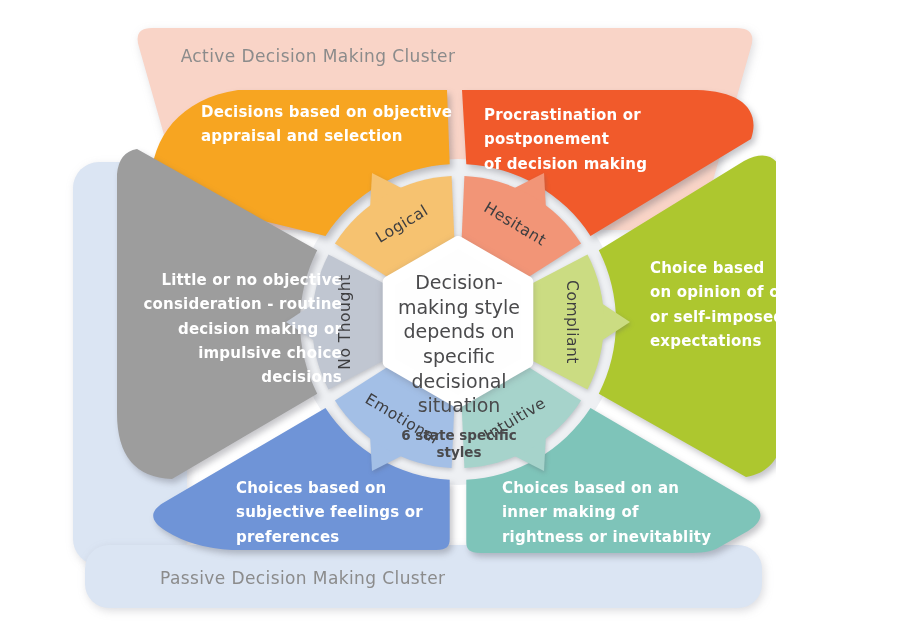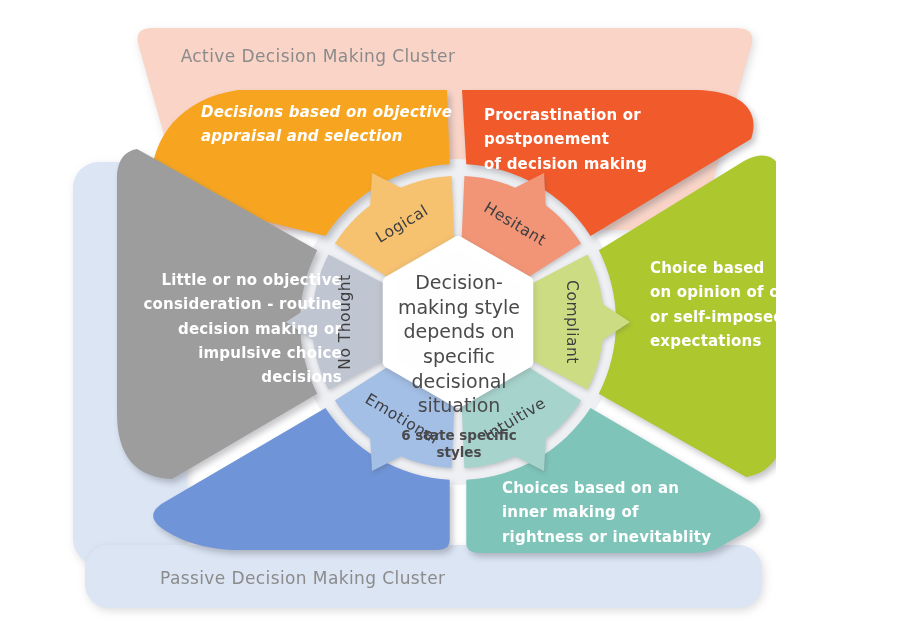--- a/index.html
+++ b/index.html
@@ -4,21 +4,21 @@
 <style>
   html,body{margin:0;padding:0;background:#ffffff;}
   .stage{position:relative;width:776px;height:637px;background:#ffffff;overflow:hidden;
          font-family:"DejaVu Sans","Liberation Sans",sans-serif;}
   .stage svg{position:absolute;left:0;top:0;}
   .banner-label{position:absolute;font-size:17px;color:#8b8b8b;letter-spacing:.4px;white-space:nowrap;}
   .banner-label.active{left:0;right:140px;top:46px;text-align:center;}
   .banner-label.passive{left:160px;top:568px;}
   .petal-text{position:absolute;color:#ffffff;font-weight:bold;font-size:15px;line-height:1.62;
               white-space:pre-line;letter-spacing:.2px;}
-  .pt-logical{left:201px;top:100px;width:256px;font-style:italic;}
+  .pt-logical{left:201px;top:100px;width:256px;}
   .pt-hesitant{left:484px;top:103px;width:268px;}
   .pt-compliant{left:650px;top:256px;width:180px;}
   .pt-nothought{left:132px;top:268px;width:210px;text-align:right;}
   .pt-emotional{left:236px;top:476px;width:220px;}
   .pt-intuitive{left:502px;top:476px;width:240px;}
   .ring-label{position:absolute;font-size:15.5px;color:#3e3e40;white-space:nowrap;letter-spacing:.5px;}
   .rl{transform-origin:center center;}
   .rl-logical  {left:402px;top:224px;transform:translate(-50%,-50%) rotate(-31deg);}
   .rl-hesitant {left:515px;top:224px;transform:translate(-50%,-50%) rotate(31deg);}
   .rl-compliant{left:572px;top:322px;transform:translate(-50%,-50%) rotate(90deg);}
@@ -89,20 +89,23 @@
 appraisal and selection</div>
   <div class="petal-text pt-hesitant">Procrastination or postponement
 of decision making</div>
   <div class="petal-text pt-compliant">Choice based
 on opinion of others
 or self-imposed
 expectations</div>
   <div class="petal-text pt-intuitive">Choices based on an
 inner making of
 rightness or inevitablity</div>
+  <div class="petal-text pt-emotional">Choices based on
+subjective feelings or
+preferences</div>
   <div class="petal-text pt-nothought">Little or no objective
 consideration - routine
 decision making or
 impulsive choice
 decisions</div>
 
   <div class="ring-label rl rl-logical">Logical</div>
   <div class="ring-label rl rl-hesitant">Hesitant</div>
   <div class="ring-label rl rl-compliant">Compliant</div>
   <div class="ring-label rl rl-intuitive">Intuitive</div>

